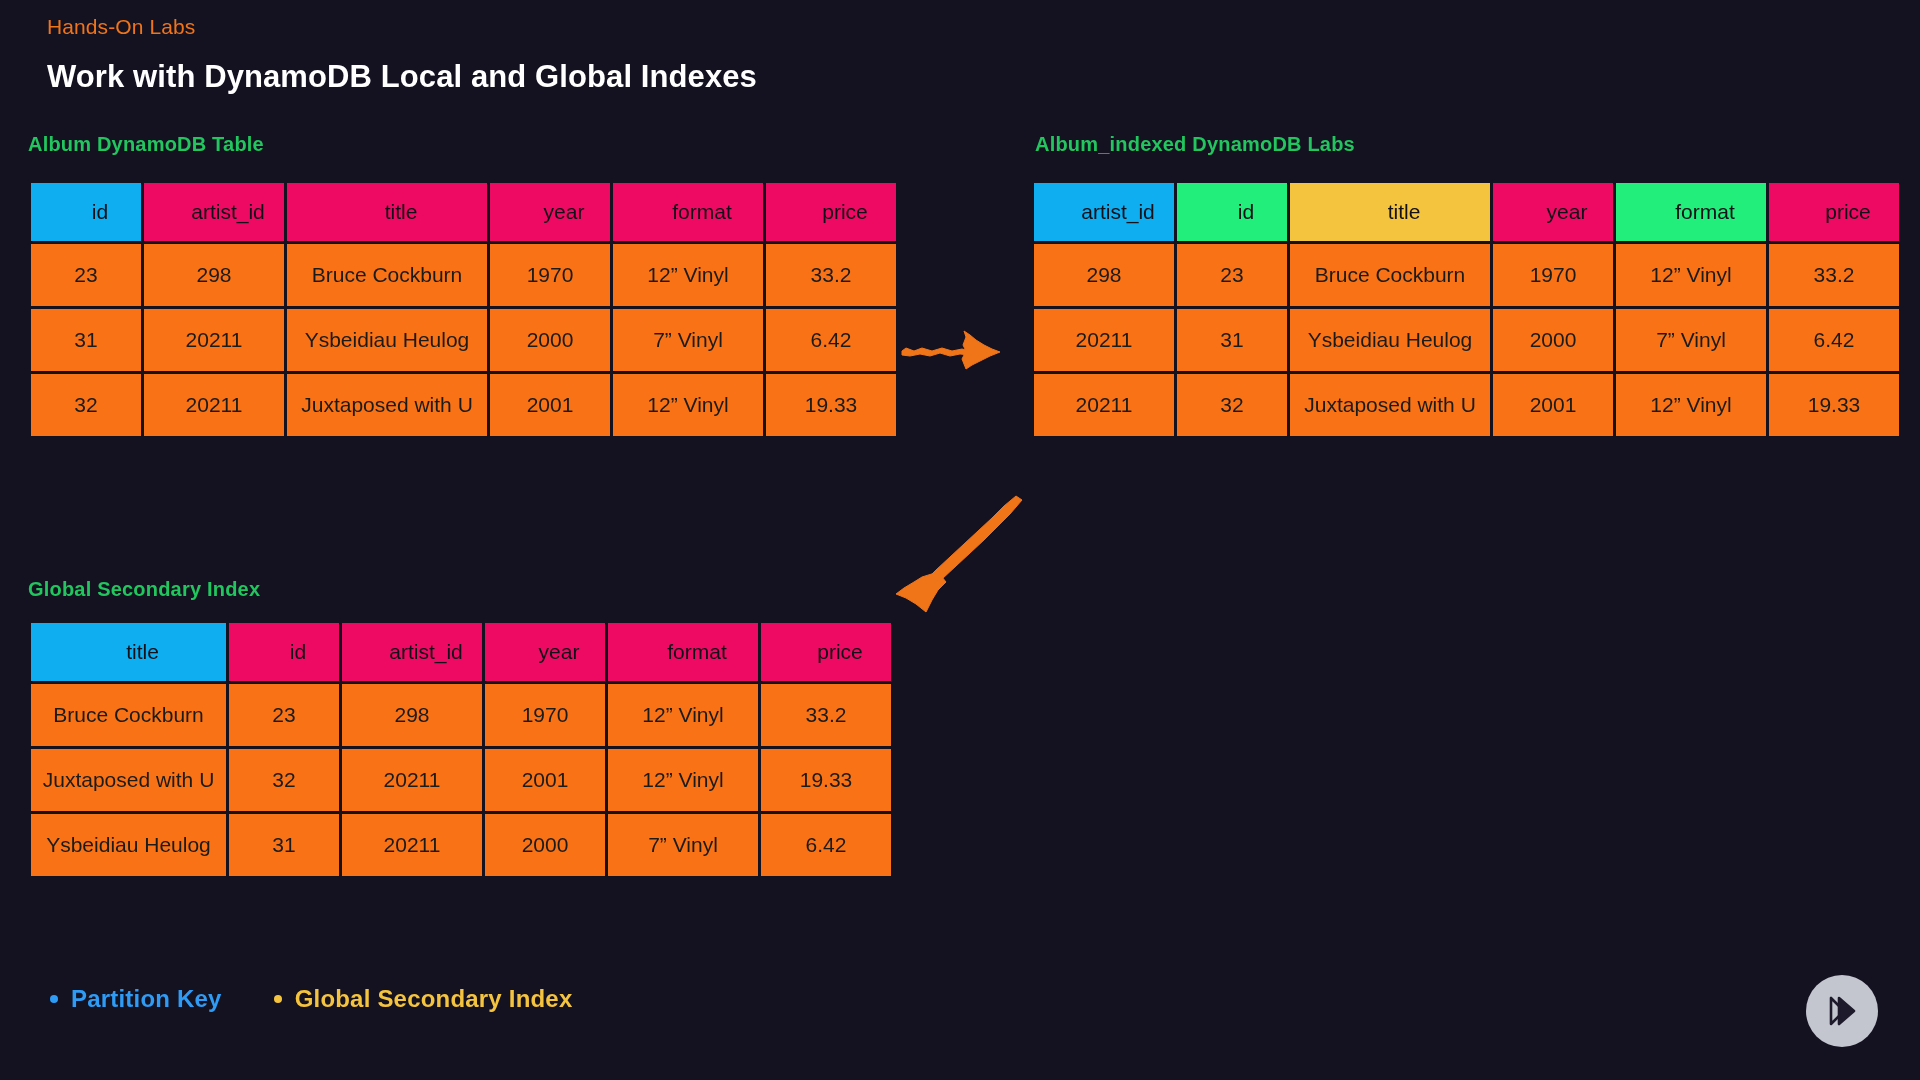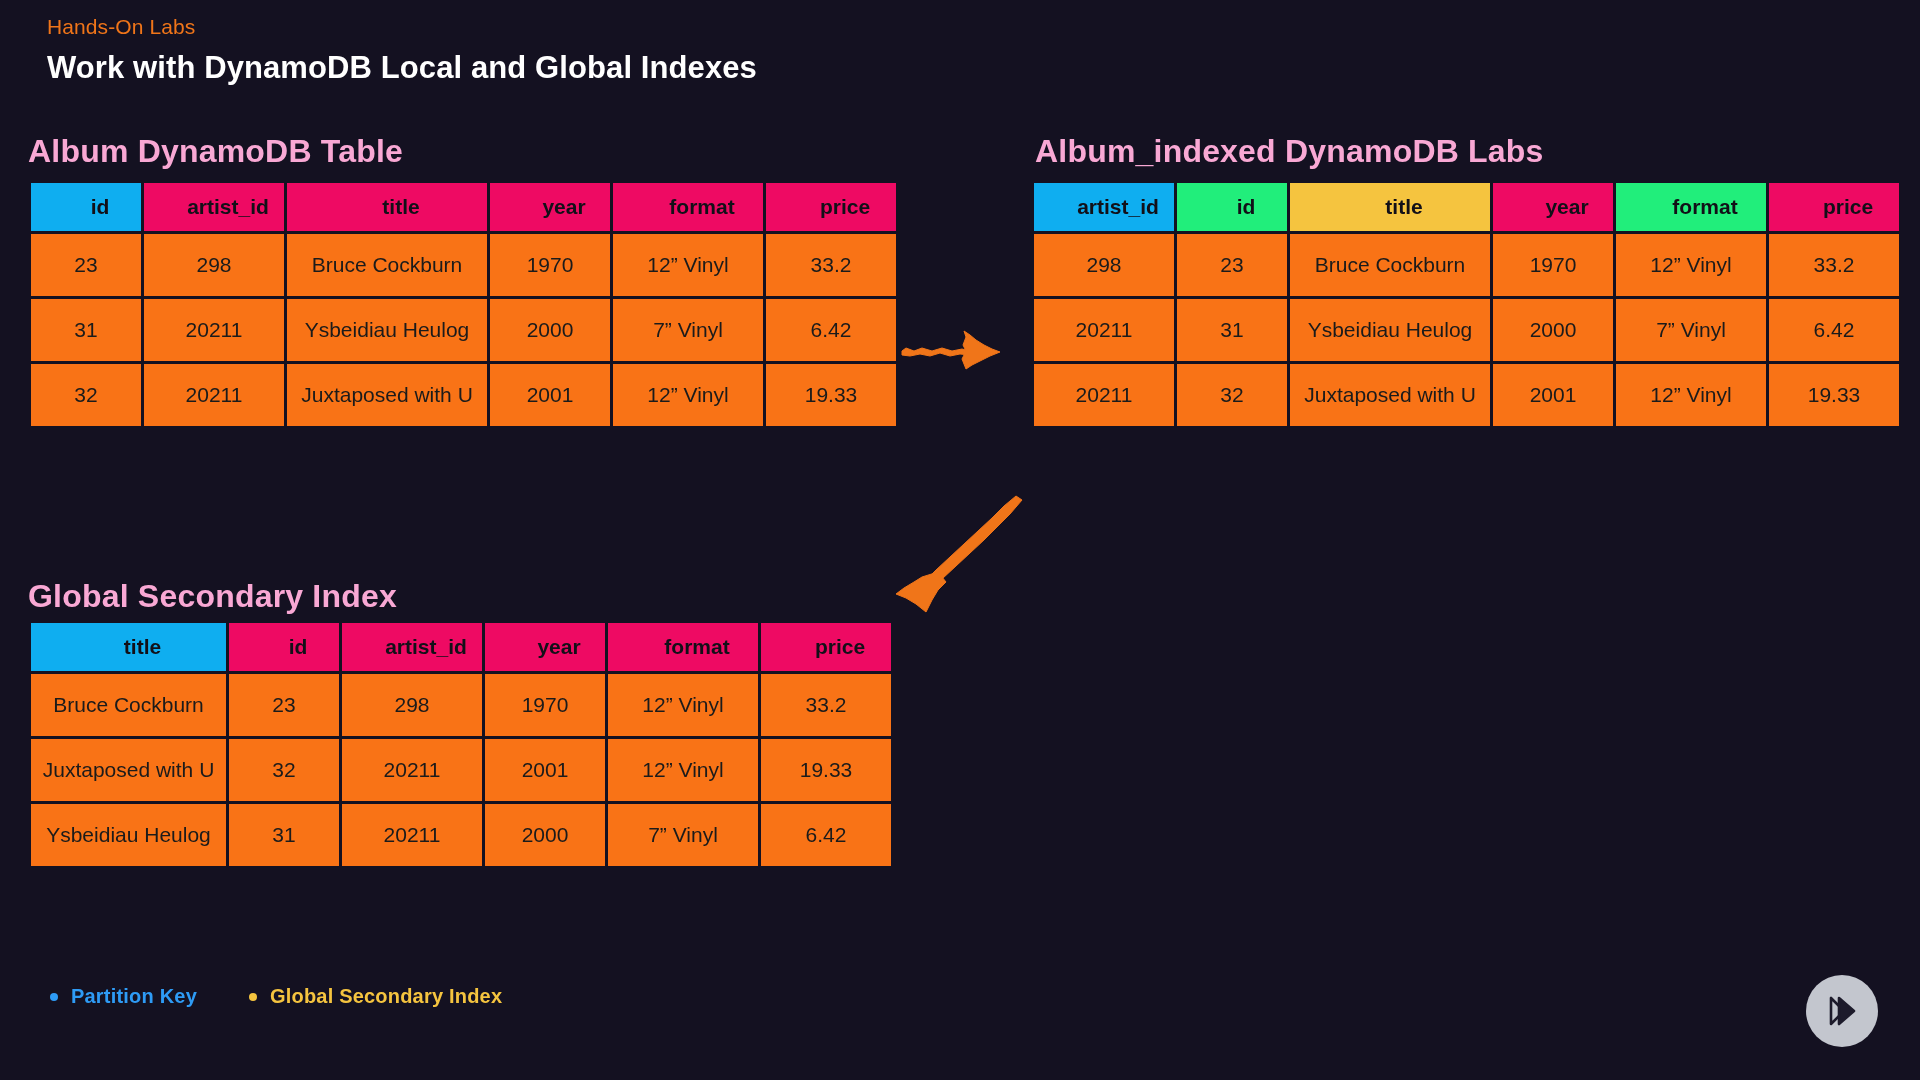--- a/index.html
+++ b/index.html
@@ -25,29 +25,29 @@
     font-size: 21px;
     font-weight: normal;
     letter-spacing: 0.1px;
     line-height: 1.2;
   }
 
   .page-title {
     color: #ffffff;
     font-size: 31px;
     font-weight: bold;
-    margin-top: 10px;
+    margin-top: 19px;
     letter-spacing: 0.1px;
     line-height: 1.2;
   }
 
   
   .section-title {
-    color: #f9a8d4;
-    font-size: 32px;
+    color: #22c55e;
+    font-size: 20px;
     font-weight: bold;
     letter-spacing: 0.2px;
     position: absolute;
   }
 
   #title-album        { left: 28px;  top: 133px; }
   #title-album-idx    { left: 1035px; top: 133px; }
   #title-gsi          { left: 28px;  top: 578px; }
 
   
@@ -61,22 +61,22 @@
   .tbl th, .tbl td {
     text-align: center;
     vertical-align: middle;
     font-size: 21px;
     color: #121018;
     padding: 0 6px;
     line-height: 1.18;
   }
 
   .tbl th {
-    font-weight: bold;
-    height: 48px;
+    font-weight: normal;
+    height: 58px;
     font-size: 21px;
     padding-left: 34px;
   }
 
   .tbl td {
     background: #f97316;
     font-weight: normal;
     height: 62px;
     color: #1b1b1b;
   }
@@ -137,21 +137,21 @@
 
   .legend-dot {
     width: 8px;
     height: 8px;
     border-radius: 50%;
     display: inline-block;
     flex: none;
   }
 
   .legend-label {
-    font-size: 20px;
+    font-size: 24px;
     font-weight: bold;
     letter-spacing: 0.2px;
     white-space: nowrap;
   }
 
   .lg-blue   { color: #2E9BF5; }
   .lg-green  { color: #21EE7B; }
   .lg-yellow { color: #F5C43F; }
   .dot-blue   { background: #2E9BF5; }
   .dot-green  { background: #21EE7B; }

